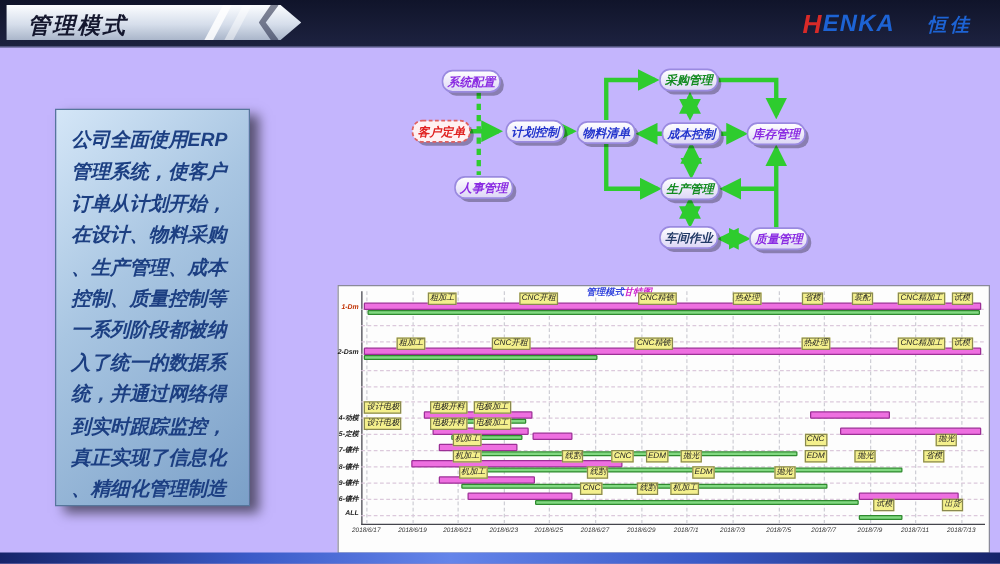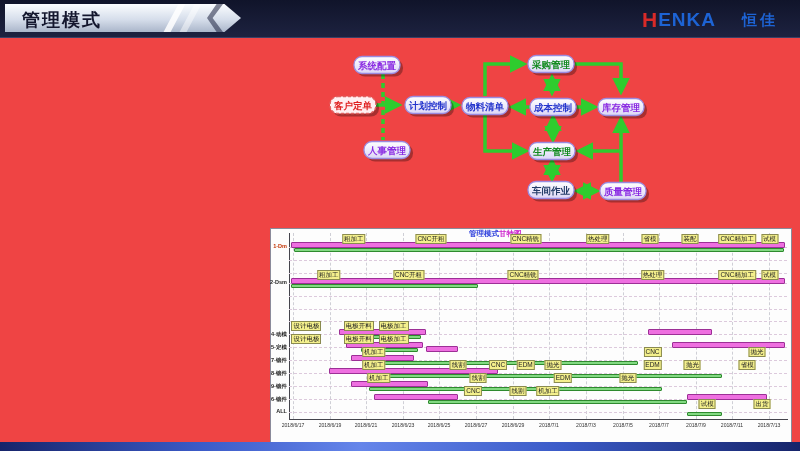--- a/index.html
+++ b/index.html
@@ -1,18 +1,18 @@
 <!DOCTYPE html>
 <html><head>
 <meta charset="utf-8">
 <style>
   html,body{margin:0;padding:0;}
   body{width:800px;height:451px;overflow:hidden;background:#272c4a;
        font-family:"Liberation Sans","DejaVu Sans",sans-serif;position:relative;}
-  .slide{position:absolute;inset:0;background:#ef4444;}
+  .slide{position:absolute;inset:0;background:#c4b5fd;font-style:italic;}
 
   
   .topbar{position:absolute;left:0;top:0;width:800px;height:37px;
           background:linear-gradient(#10142a,#1d2240);border-bottom:1px solid #3a4066;}
   .banner{position:absolute;left:5px;top:4px;width:236px;height:28px;
           background:linear-gradient(#fbfdff, #d6deeb 55%, #aab6ca);
           clip-path:polygon(0 0,93% 0,100% 50%,93% 100%,0 100%);}
   .banner .shine{position:absolute;top:0;width:7px;height:100%;
           background:rgba(255,255,255,.85);transform:skewX(-28deg);}
   .banner .notch{position:absolute;right:18px;top:0;width:16px;height:100%;
@@ -69,20 +69,34 @@
       <div class="notch"></div>
       <div class="banner-title">管理模式</div>
     </div>
     <div class="logo">
       <span class="h">H</span>
         <span class="enka">ENKA</span>
       <span class="cn">恒佳</span>
     </div>
   </div>
 
+  <div class="textpanel">
+    <div class="txt">公司全面使用ERP
+管理系统，使客户
+订单从计划开始，
+在设计、物料采购
+、生产管理、成本
+控制、质量控制等
+一系列阶段都被纳
+入了统一的数据系
+统，并通过网络得
+到实时跟踪监控，
+真正实现了信息化
+、精细化管理制造</div>
+  </div>
 
   <svg class="flow" width="460" height="178" viewBox="0 0 460 178">
     <defs>
       <linearGradient id="nodeGrad" x1="0" y1="0" x2="0" y2="1">
         <stop offset="0" stop-color="#ffffff"></stop>
           <stop offset="1" stop-color="#dcd6f6"></stop>
       </linearGradient>
       <marker id="ag" markerWidth="5" markerHeight="5" refX="4" refY="2.5" orient="auto-start-reverse">
         <path d="M0,0 L5,2.5 L0,5 z" fill="#2ecc2e"></path>
       </marker>

